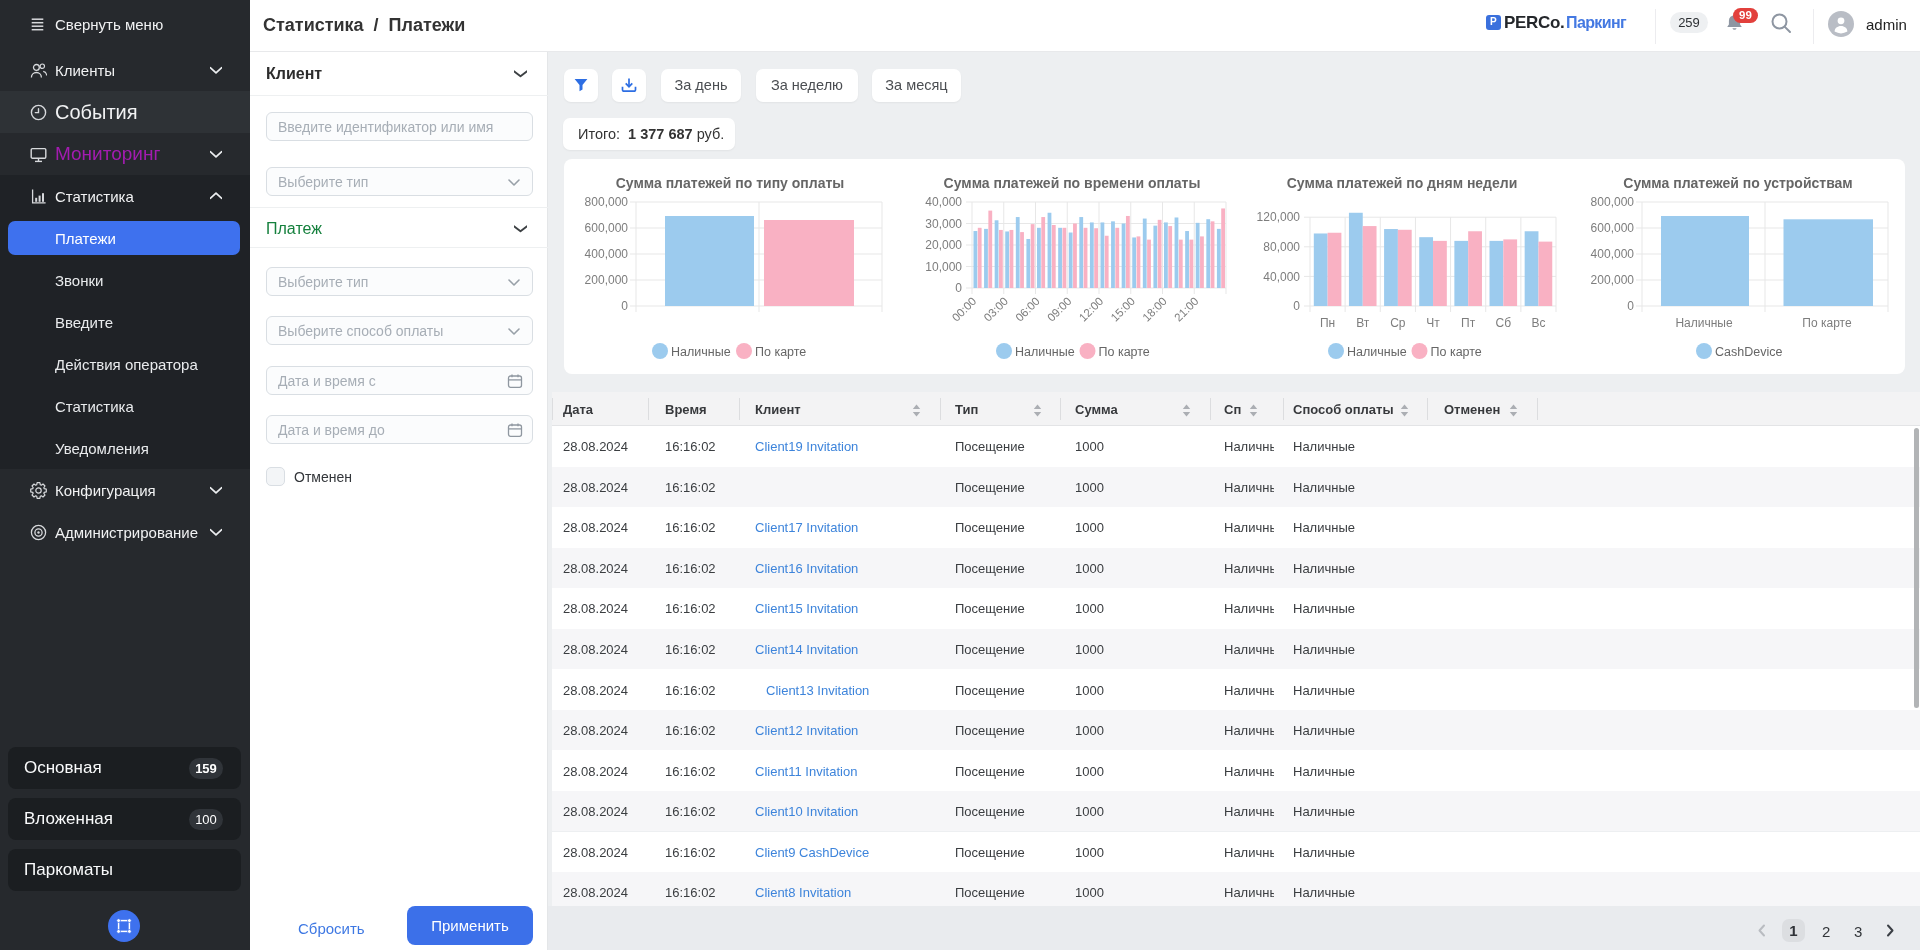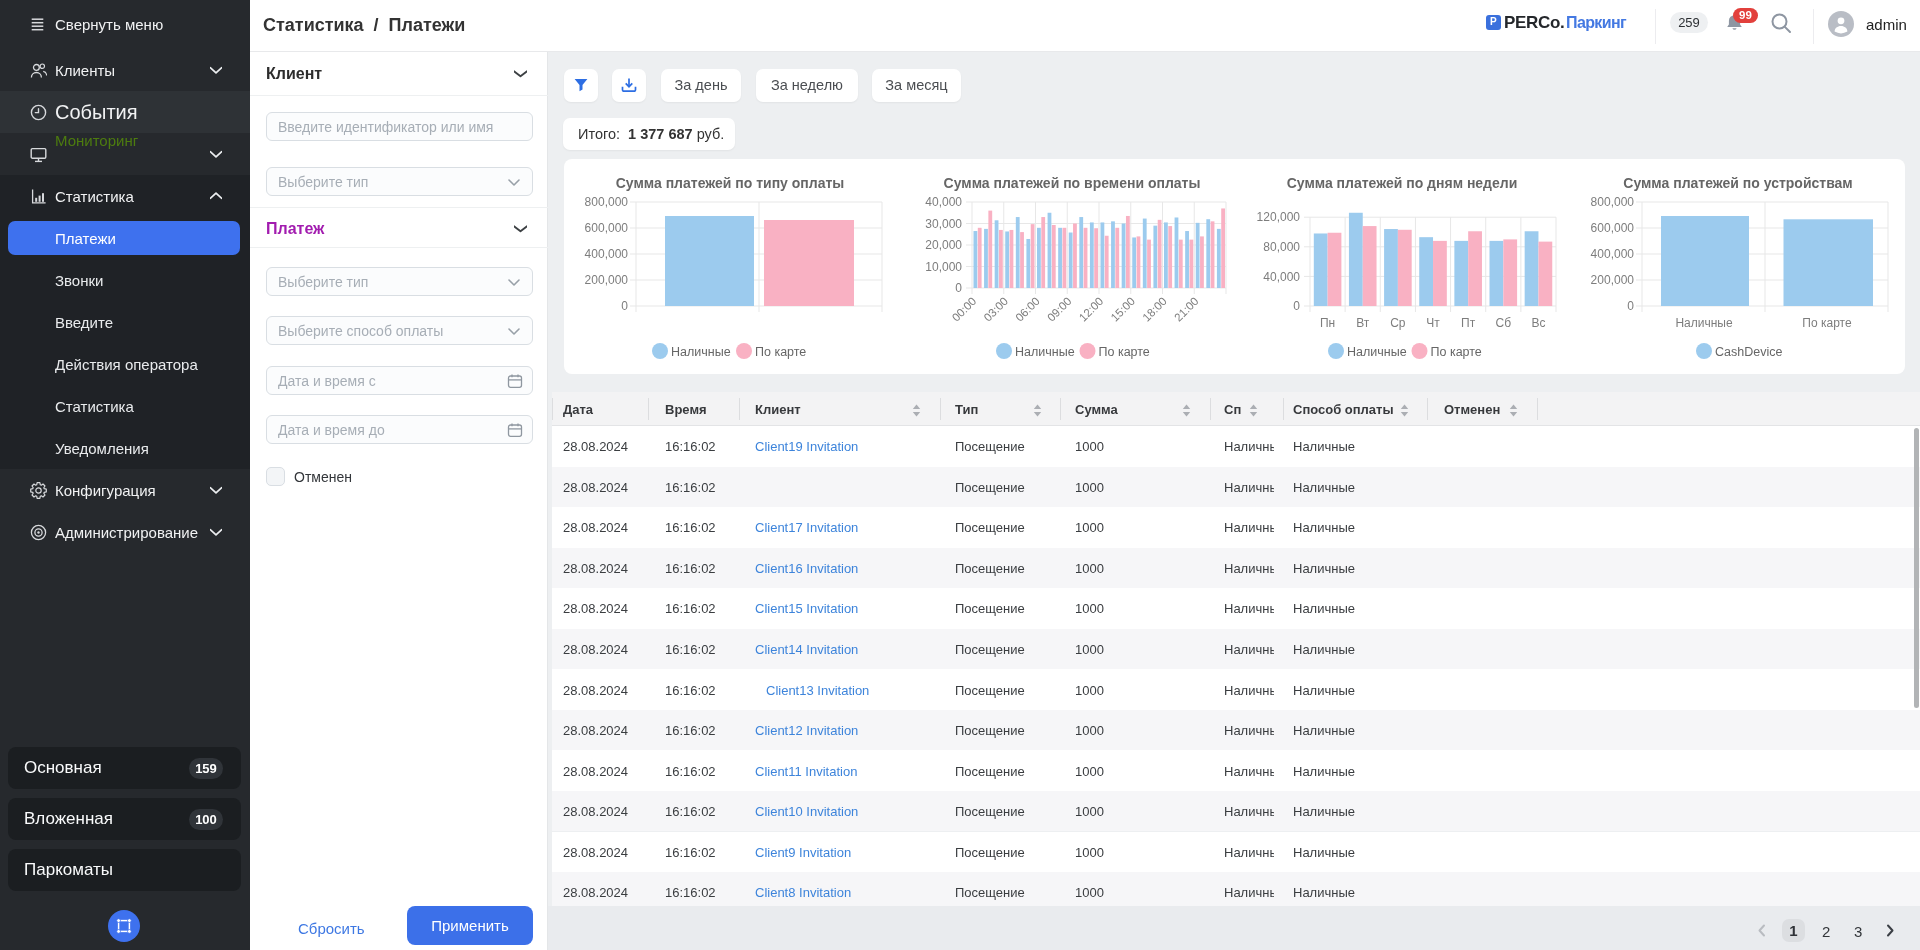--- a/index.html
+++ b/index.html
@@ -32,21 +32,21 @@
 <svg class="abs" style="left:30px;top:103.5px;" width="17" height="17" viewBox="0 0 17 17">
       <circle cx="8.5" cy="8.5" r="7.1" fill="none" stroke="#d7d9dc" stroke-width="1.4"></circle>
       <path d="M8.5 4.7V8.6H5.3" fill="none" stroke="#d7d9dc" stroke-width="1.4" stroke-linecap="round"></path>
     </svg>
 <div class="abs" style="left:55px;top:112px;transform:translateY(-50%);white-space:nowrap;color:#f1f2f3;font-size:20px;">События</div>
 <svg class="abs" style="left:30px;top:145.5px;" width="17" height="17" viewBox="0 0 17 17">
       <rect x="1.2" y="2.6" width="14.6" height="9.6" rx="1.2" fill="none" stroke="#d7d9dc" stroke-width="1.4"></rect>
       <line x1="8.5" y1="12.4" x2="8.5" y2="15" stroke="#d7d9dc" stroke-width="1.4"></line>
       <line x1="5" y1="15.4" x2="12" y2="15.4" stroke="#d7d9dc" stroke-width="1.4"></line>
     </svg>
-<div class="abs" style="left:55px;top:140px;transform:translateY(-50%);white-space:nowrap;color:#4d7c0f;font-size:15px;">Мониторинг</div>
+<div class="abs" style="left:55px;top:154px;transform:translateY(-50%);white-space:nowrap;color:#a21caf;font-size:19px;">Мониторинг</div>
 <svg class="abs" style="left:210px;top:148px;" width="12" height="12" viewBox="0 0 12 12">
       <polyline points="0.5,3.8 6,8.8 11.5,3.8" fill="none" stroke="#eceef0" stroke-width="1.8" stroke-linecap="round" stroke-linejoin="round"></polyline>
     </svg>
 <svg class="abs" style="left:30px;top:187.5px;" width="17" height="17" viewBox="0 0 17 17">
       <path d="M2.6 1.6v13.2h13" fill="none" stroke="#d7d9dc" stroke-width="1.3"></path>
       <rect x="5.2" y="9.8" width="2" height="4" fill="#d7d9dc"></rect>
       <rect x="8.6" y="7.6" width="2" height="6.2" fill="#d7d9dc"></rect>
       <rect x="12" y="5.2" width="2" height="8.6" fill="#d7d9dc"></rect>
     </svg>
 <div class="abs" style="left:55px;top:196px;transform:translateY(-50%);white-space:nowrap;color:#f1f2f3;font-size:15px;">Статистика</div>
@@ -74,21 +74,21 @@
     </svg>
 <div class="abs" style="left:55px;top:532px;transform:translateY(-50%);white-space:nowrap;color:#f1f2f3;font-size:15px;">Администрирование</div>
 <svg class="abs" style="left:210px;top:526px;" width="12" height="12" viewBox="0 0 12 12">
       <polyline points="0.5,3.8 6,8.8 11.5,3.8" fill="none" stroke="#eceef0" stroke-width="1.8" stroke-linecap="round" stroke-linejoin="round"></polyline>
     </svg>
 <div class="abs" style="left:8px;top:747px;width:233px;height:42px;background:#1b1e21;border-radius:8px;"></div>
 <div class="abs" style="left:24px;top:768px;transform:translateY(-50%);white-space:nowrap;color:#fafbfc;font-size:17px;">Основная</div>
 <div class="abs" style="left:189px;top:757.5px;width:34px;height:21px;background:#303439;border-radius:10.5px;color:#fff;font-size:13px;font-weight:bold;text-align:center;line-height:21px;">159</div>
 <div class="abs" style="left:8px;top:798px;width:233px;height:42px;background:#1b1e21;border-radius:8px;"></div>
 <div class="abs" style="left:24px;top:819px;transform:translateY(-50%);white-space:nowrap;color:#fafbfc;font-size:17px;">Вложенная</div>
-<div class="abs" style="left:189px;top:808.5px;width:34px;height:21px;background:#303439;border-radius:10.5px;color:#fff;font-size:13px;font-weight:bold;text-align:center;line-height:21px;">100</div>
+<div class="abs" style="left:189px;top:808.5px;width:34px;height:21px;background:#303439;border-radius:10.5px;color:#fff;font-size:13px;font-weight:normal;text-align:center;line-height:21px;">100</div>
 <div class="abs" style="left:8px;top:849px;width:233px;height:42px;background:#1b1e21;border-radius:8px;"></div>
 <div class="abs" style="left:24px;top:870px;transform:translateY(-50%);white-space:nowrap;color:#fafbfc;font-size:17px;">Паркоматы</div>
 <div class="abs" style="left:108px;top:910px;width:32px;height:32px;background:#3e71ee;border-radius:50%;"></div>
 <svg class="abs" style="left:114px;top:916px;" width="20" height="20" viewBox="0 0 20 20">
       <rect x="4.6" y="4.6" width="10.8" height="10.8" fill="none" stroke="#fff" stroke-width="1.5"></rect>
       <circle cx="4.6" cy="4.6" r="1.9" fill="#fff" stroke="#3e71ee" stroke-width="0.8"></circle>
       <circle cx="4.6" cy="15.4" r="1.9" fill="#fff" stroke="#3e71ee" stroke-width="0.8"></circle>
       <circle cx="15.4" cy="4.6" r="1.9" fill="#fff" stroke="#3e71ee" stroke-width="0.8"></circle>
       <circle cx="15.4" cy="15.4" r="1.9" fill="#fff" stroke="#3e71ee" stroke-width="0.8"></circle>
     </svg>
@@ -122,21 +122,21 @@
     </svg>
 <div class="abs" style="left:250px;top:95px;width:298px;height:1px;background:#eef0f1;"></div>
 <div class="abs" style="left:266px;top:112px;width:267px;height:29px;background:#fbfcfd;border:1px solid #d9dee3;border-radius:6px;"></div>
 <div class="abs" style="left:278px;top:127px;transform:translateY(-50%);white-space:nowrap;color:#a7aeb6;font-size:14px;">Введите идентификатор или имя</div>
 <div class="abs" style="left:266px;top:167px;width:267px;height:29px;background:#fbfcfd;border:1px solid #d9dee3;border-radius:6px;"></div>
 <div class="abs" style="left:278px;top:182px;transform:translateY(-50%);white-space:nowrap;color:#a7aeb6;font-size:14px;">Выберите тип</div>
 <svg class="abs" style="left:507px;top:178px;" width="14" height="9" viewBox="0 0 14 9">
       <polyline points="2,2 7,7 12,2" fill="none" stroke="#98a0a8" stroke-width="1.6" stroke-linecap="round" stroke-linejoin="round"></polyline>
     </svg>
 <div class="abs" style="left:250px;top:207px;width:298px;height:1px;background:#eef0f1;"></div>
-<div class="abs" style="left:266px;top:229px;transform:translateY(-50%);white-space:nowrap;color:#a21caf;font-size:16px;font-weight:bold;">Платеж</div>
+<div class="abs" style="left:266px;top:229px;transform:translateY(-50%);white-space:nowrap;color:#15803d;font-size:16px;font-weight:normal;">Платеж</div>
 <svg class="abs" style="left:514px;top:224px;" width="13" height="10" viewBox="0 0 13 10">
       <polyline points="0.0,2.3 6.5,7.3 13.0,2.3" fill="none" stroke="#3c4043" stroke-width="1.8" stroke-linecap="round" stroke-linejoin="round"></polyline>
     </svg>
 <div class="abs" style="left:250px;top:247px;width:298px;height:1px;background:#eef0f1;"></div>
 <div class="abs" style="left:266px;top:267px;width:267px;height:29px;background:#fbfcfd;border:1px solid #d9dee3;border-radius:6px;"></div>
 <div class="abs" style="left:278px;top:282px;transform:translateY(-50%);white-space:nowrap;color:#a7aeb6;font-size:14px;">Выберите тип</div>
 <svg class="abs" style="left:507px;top:278px;" width="14" height="9" viewBox="0 0 14 9">
       <polyline points="2,2 7,7 12,2" fill="none" stroke="#98a0a8" stroke-width="1.6" stroke-linecap="round" stroke-linejoin="round"></polyline>
     </svg>
 <div class="abs" style="left:266px;top:316px;width:267px;height:29px;background:#fbfcfd;border:1px solid #d9dee3;border-radius:6px;"></div>
@@ -500,21 +500,21 @@
         <div class="abs" style="left:403px;top:50%;transform:translateY(-50%);white-space:nowrap;color:#3a3d40;font-size:13px;">Посещение</div>
         <div class="abs" style="left:523px;top:50%;transform:translateY(-50%);white-space:nowrap;color:#3a3d40;font-size:13px;">1000</div>
         <div class="abs" style="left:741px;top:50%;transform:translateY(-50%);white-space:nowrap;color:#3a3d40;font-size:13px;">Наличные</div>
         <div class="abs" style="left:672px;top:0;width:50px;height:40.55px;overflow:hidden;">
           <div class="abs" style="left:0;top:50%;transform:translateY(-50%);white-space:nowrap;color:#3a3d40;font-size:13px;">Наличные</div>
         </div>
       </div>
       <div class="abs" style="left:0;top:405.5px;width:1368px;height:40.55px;background:#ffffff;">
         <div class="abs" style="left:11px;top:50%;transform:translateY(-50%);white-space:nowrap;color:#3a3d40;font-size:13px;">28.08.2024</div>
         <div class="abs" style="left:113px;top:50%;transform:translateY(-50%);white-space:nowrap;color:#3a3d40;font-size:13px;">16:16:02</div>
-        <div class="abs" style="left:203px;top:50%;transform:translateY(-50%);white-space:nowrap;color:#3d84db;font-size:13px;">Client9 Invitation</div>
+        <div class="abs" style="left:203px;top:50%;transform:translateY(-50%);white-space:nowrap;color:#3d84db;font-size:13px;">Client9 CashDevice</div>
         <div class="abs" style="left:403px;top:50%;transform:translateY(-50%);white-space:nowrap;color:#3a3d40;font-size:13px;">Посещение</div>
         <div class="abs" style="left:523px;top:50%;transform:translateY(-50%);white-space:nowrap;color:#3a3d40;font-size:13px;">1000</div>
         <div class="abs" style="left:741px;top:50%;transform:translateY(-50%);white-space:nowrap;color:#3a3d40;font-size:13px;">Наличные</div>
         <div class="abs" style="left:672px;top:0;width:50px;height:40.55px;overflow:hidden;">
           <div class="abs" style="left:0;top:50%;transform:translateY(-50%);white-space:nowrap;color:#3a3d40;font-size:13px;">Наличные</div>
         </div>
       </div>
       <div class="abs" style="left:0;top:446.05px;width:1368px;height:40.55px;background:#f6f6f8;">
         <div class="abs" style="left:11px;top:50%;transform:translateY(-50%);white-space:nowrap;color:#3a3d40;font-size:13px;">28.08.2024</div>
         <div class="abs" style="left:113px;top:50%;transform:translateY(-50%);white-space:nowrap;color:#3a3d40;font-size:13px;">16:16:02</div>

